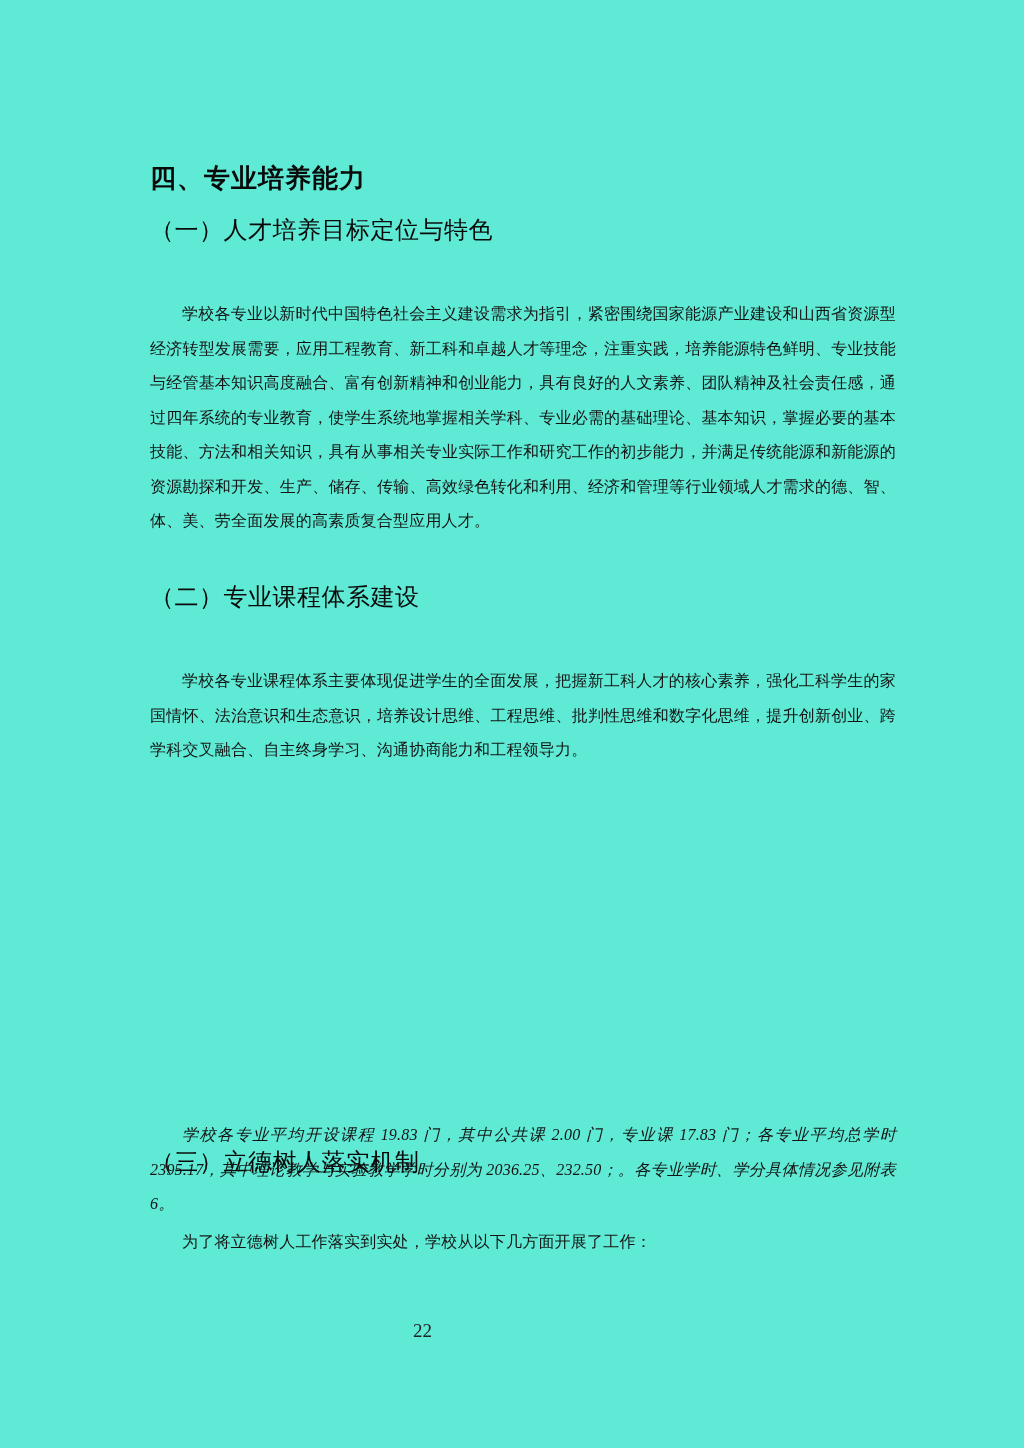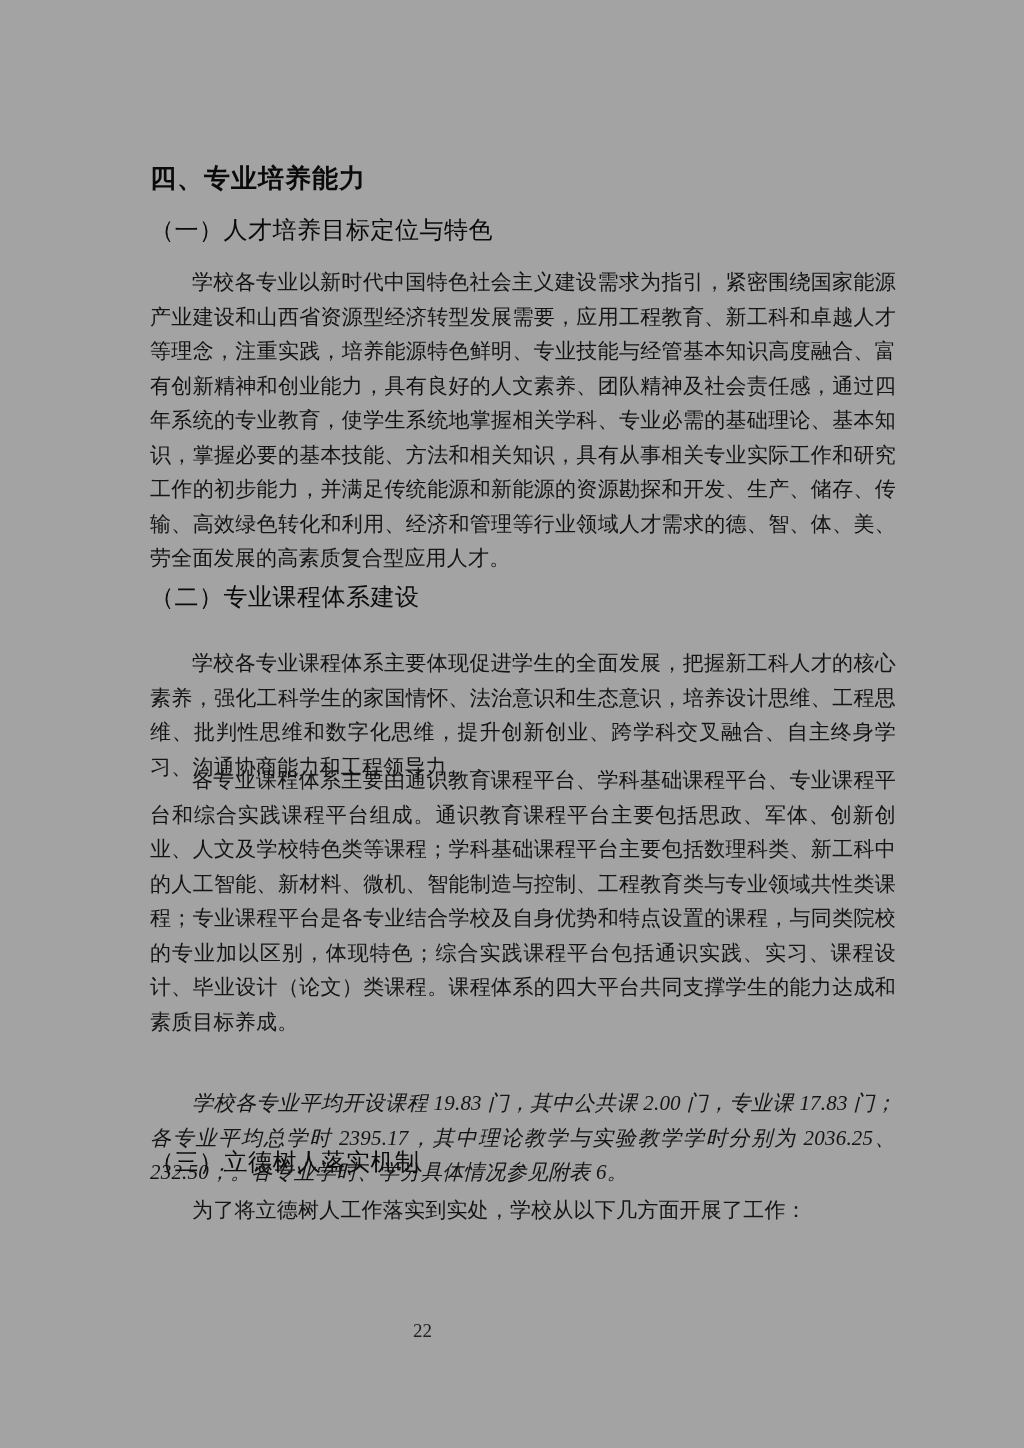--- a/index.html
+++ b/index.html
@@ -5,21 +5,21 @@
   html, body {
     margin: 0;
     padding: 0;
     background: #e8e8e8;
   }
   .page {
     position: relative;
     width: 1024px;
     height: 1448px;
     margin: 0 auto;
-    background: #a3a3a3;
+    background: #5eead4;
     color: #111111;
     overflow: hidden;
   }
   .block {
     position: absolute;
     left: 150px;
     width: 746px;
   }
   .h1 {
     font-family: "Liberation Sans", "DejaVu Sans", sans-serif;
@@ -32,27 +32,28 @@
   .h2 {
     font-family: "Liberation Sans", "DejaVu Sans", sans-serif;
     font-weight: 400;
     font-size: 24px;
     line-height: 30px;
     letter-spacing: 0.5px;
     color: #0a0a0a;
   }
   .para {
     font-family: "Liberation Serif", "DejaVu Serif", serif;
-    font-size: 21px;
+    font-size: 16px;
     line-height: 34.5px;
     text-align: justify;
     text-justify: inter-character;
     text-indent: 2em;
     color: #141414;
     letter-spacing: 0.2px;
+    margin-top: 32px;
   }
   .page-number {
     position: absolute;
     left: 0;
     top: 1320px;
     width: 845px;
     text-align: center;
     font-family: "Liberation Serif", "DejaVu Serif", serif;
     font-size: 19px;
     color: #222222;
@@ -64,23 +65,22 @@
 <div class="page">
 
   <div class="block h1" style="top:162px;">四、专业培养能力</div>
 
   <div class="block h2" style="top:215px;">（一）人才培养目标定位与特色</div>
 
   <div class="block para" style="top:265px;">学校各专业以新时代中国特色社会主义建设需求为指引，紧密围绕国家能源产业建设和山西省资源型经济转型发展需要，应用工程教育、新工科和卓越人才等理念，注重实践，培养能源特色鲜明、专业技能与经管基本知识高度融合、富有创新精神和创业能力，具有良好的人文素养、团队精神及社会责任感，通过四年系统的专业教育，使学生系统地掌握相关学科、专业必需的基础理论、基本知识，掌握必要的基本技能、方法和相关知识，具有从事相关专业实际工作和研究工作的初步能力，并满足传统能源和新能源的资源勘探和开发、生产、储存、传输、高效绿色转化和利用、经济和管理等行业领域人才需求的德、智、体、美、劳全面发展的高素质复合型应用人才。</div>
 
   <div class="block h2" style="top:582px;">（二）专业课程体系建设</div>
 
-  <div class="block para" style="top:646px;">学校各专业课程体系主要体现促进学生的全面发展，把握新工科人才的核心素养，强化工科学生的家国情怀、法治意识和生态意识，培养设计思维、工程思维、批判性思维和数字化思维，提升创新创业、跨学科交叉融合、自主终身学习、沟通协商能力和工程领导力。</div>
+  <div class="block para" style="top:632px;">学校各专业课程体系主要体现促进学生的全面发展，把握新工科人才的核心素养，强化工科学生的家国情怀、法治意识和生态意识，培养设计思维、工程思维、批判性思维和数字化思维，提升创新创业、跨学科交叉融合、自主终身学习、沟通协商能力和工程领导力。</div>
 
-  <div class="block para" style="top:763px;">各专业课程体系主要由通识教育课程平台、学科基础课程平台、专业课程平台和综合实践课程平台组成。通识教育课程平台主要包括思政、军体、创新创业、人文及学校特色类等课程；学科基础课程平台主要包括数理科类、新工科中的人工智能、新材料、微机、智能制造与控制、工程教育类与专业领域共性类课程；专业课程平台是各专业结合学校及自身优势和特点设置的课程，与同类院校的专业加以区别，体现特色；综合实践课程平台包括通识实践、实习、课程设计、毕业设计（论文）类课程。课程体系的四大平台共同支撑学生的能力达成和素质目标养成。</div>
 
   <div class="block para" style="top:1086px;font-style:italic;">学校各专业平均开设课程 19.83 门，其中公共课 2.00 门，专业课 17.83 门；各专业平均总学时 2395.17，其中理论教学与实验教学学时分别为 2036.25、232.50；。各专业学时、学分具体情况参见附表 6。</div>
 
   <div class="block h2" style="top:1147px;">（三）立德树人落实机制</div>
 
   <div class="block para" style="top:1193px;">为了将立德树人工作落实到实处，学校从以下几方面开展了工作：</div>
 
 
   <div class="page-number">22</div>
 

